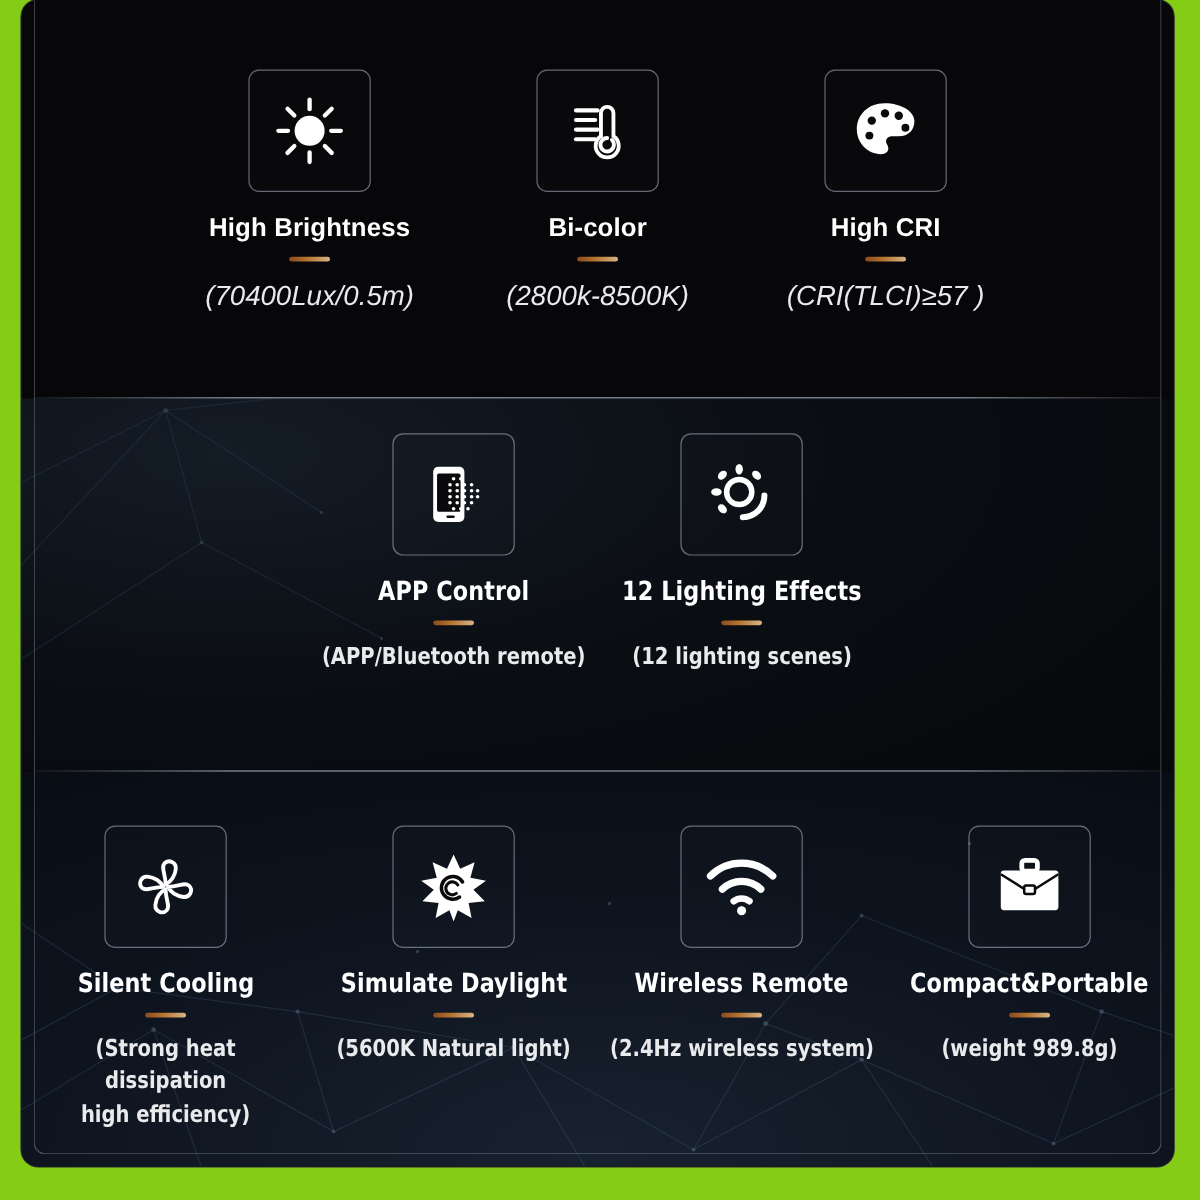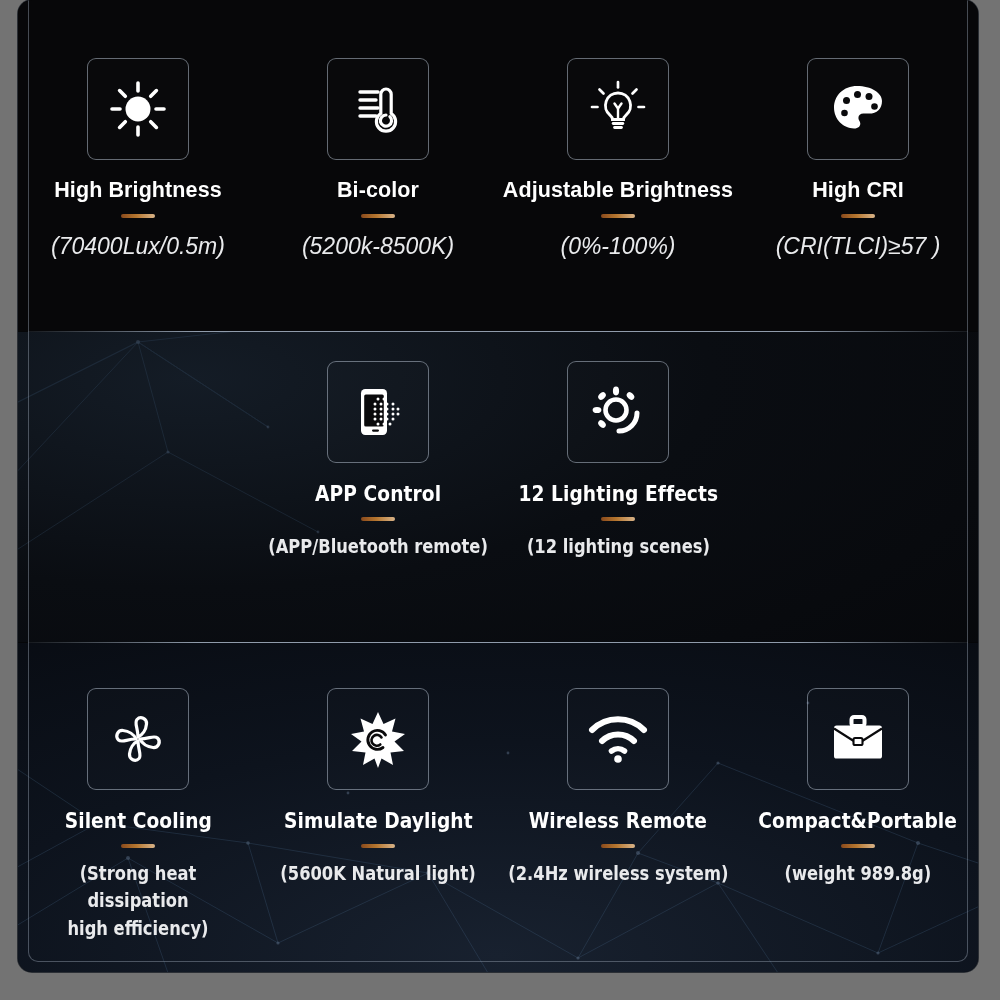--- a/index.html
+++ b/index.html
@@ -5,21 +5,21 @@
   html,body{margin:0;padding:0;}
   body{
     width:1000px;height:1000px;
     background:#ffffff;
     font-family:"Liberation Sans", sans-serif;
     overflow:hidden;
   }
   .stage{
     position:relative;
     width:1000px;height:1000px;
-    background:#737373;
+    background:#84cc16;
   }
   
   .panel{
     position:absolute;
     left:18px;top:0px;
     width:960px;height:972px;
     background:#050608;
     border-radius:14px;
     overflow:hidden;
     box-shadow:0 0 0 1px #2b2f35;
@@ -211,44 +211,23 @@
               <line x1="12" y1="21" x2="28" y2="21"></line>
               <line x1="12" y1="29" x2="30" y2="29"></line>
               <line x1="12" y1="37" x2="28" y2="37"></line>
             </g>
             <path d="M38 10 a5.2 5.2 0 0 1 5.2 5.2 V34.5 a9.6 9.6 0 1 1 -10.4 0 V15.2 A5.2 5.2 0 0 1 38 10 Z" fill="none" stroke="#ffffff" stroke-width="3.2"></path>
             <path d="M38 36 a5.6 5.6 0 1 0 3.9 1.6" fill="none" stroke="#ffffff" stroke-width="3.2" stroke-linecap="round"></path>
           </svg>
         </div>
         <div class="ititle">Bi-color</div>
         <div class="bar"></div>
-        <div class="isub">(5200k-8500K)</div>
-      </div>
-
-      <div class="cell">
-        <div class="iconbox">
-          <svg width="60" height="60" viewBox="0 0 60 60">
-            <path d="M30 14 a12.5 12.5 0 0 1 7.8 22.3 c-1.6 1.3 -2.3 2.6 -2.3 4.2 h-11 c0 -1.6 -0.7 -2.9 -2.3 -4.2 A12.5 12.5 0 0 1 30 14 Z" fill="none" stroke="#ffffff" stroke-width="2.9"></path>
-            <line x1="25.2" y1="44.5" x2="34.8" y2="44.5" stroke="#ffffff" stroke-width="2.9" stroke-linecap="round"></line>
-            <line x1="26.6" y1="48.5" x2="33.4" y2="48.5" stroke="#ffffff" stroke-width="2.9" stroke-linecap="round"></line>
-            <path d="M26.5 24.5 L30 29.5 L33.5 24.5" fill="none" stroke="#ffffff" stroke-width="2.4" stroke-linecap="round" stroke-linejoin="round"></path>
-            <line x1="30" y1="29.5" x2="30" y2="40" stroke="#ffffff" stroke-width="2.4"></line>
-            <g stroke="#ffffff" stroke-width="2.7" stroke-linecap="round">
-              <line x1="30" y1="3" x2="30" y2="8.5"></line>
-              <line x1="11.5" y1="10.5" x2="15.5" y2="14.5"></line>
-              <line x1="48.5" y1="10.5" x2="44.5" y2="14.5"></line>
-              <line x1="4" y1="28" x2="9.5" y2="28"></line>
-              <line x1="56" y1="28" x2="50.5" y2="28"></line>
-            </g>
-          </svg>
-        </div>
-        <div class="ititle">Adjustable Brightness</div>
-        <div class="bar"></div>
-        <div class="isub">(0%-100%)</div>
-      </div>
+        <div class="isub">(2800k-8500K)</div>
+      </div>
+
 
       <div class="cell">
         <div class="iconbox">
           <svg width="56" height="56" viewBox="0 0 56 56">
             <path d="M27 5 C13.5 5 4 14.6 4 26.6 C4 38.6 13.5 47.5 24 47.5 c4.6 0 6.3 -2.6 6.3 -5 c0 -2.3 -1.9 -3.4 -1.9 -5.6 c0 -2.5 2.1 -4.3 5 -4.3 H39 c8 0 13 -5 13 -12.7 C52 11.9 41.3 5 27 5 Z" fill="#ffffff"></path>
             <g fill="#0a0a0c">
               <circle cx="16.5" cy="19.5" r="3.5"></circle>
               <circle cx="27.5" cy="13.5" r="3.5"></circle>
               <circle cx="39" cy="15.5" r="3.5"></circle>
               <circle cx="44.5" cy="25.5" r="3.3"></circle>

